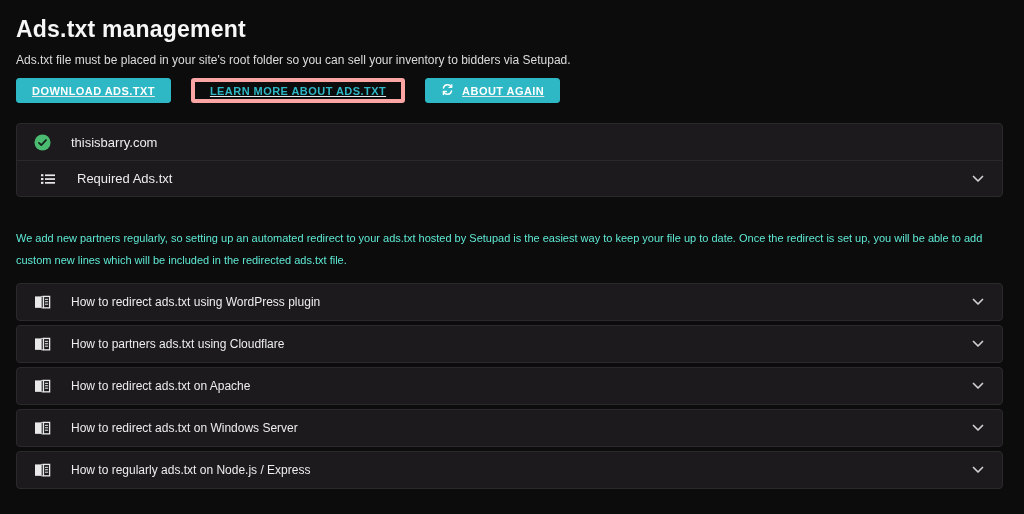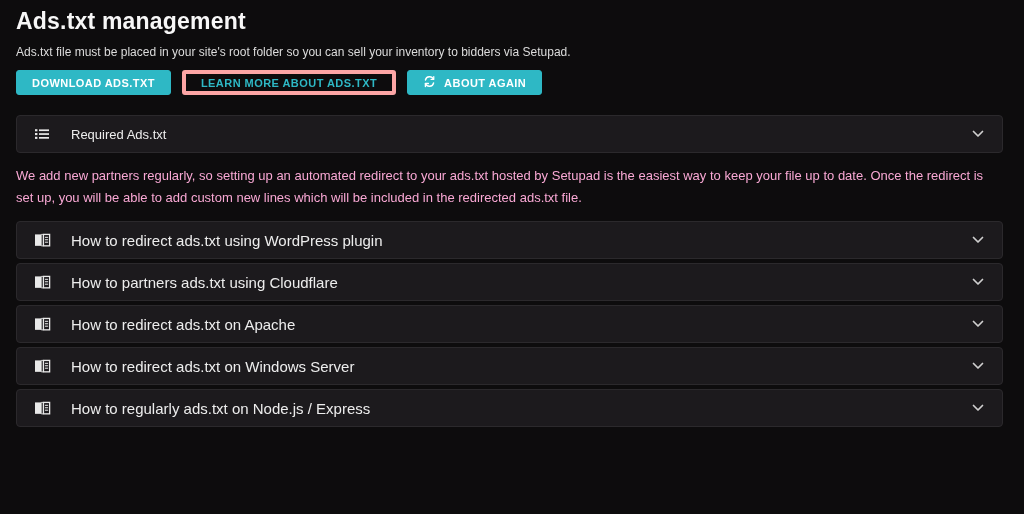--- a/index.html
+++ b/index.html
@@ -12,38 +12,39 @@
   *{box-sizing:border-box;margin:0;padding:0;}
   html,body{width:1024px;height:514px;overflow:hidden;}
   body{
     background:var(--page-bg);
     font-family:"Liberation Sans",sans-serif;
     color:#e9e9e9;
     -webkit-font-smoothing:antialiased;
   }
   .wrap{width:987px;margin:0 0 0 16px;}
   h1{
-    margin-top:6px;
+    margin-top:14px;
     font-size:23px;
     line-height:30px;
     font-weight:600;
     letter-spacing:.2px;
     color:#f7f7f7;
   }
   .subtitle{
     margin-top:7px;
     font-size:12px;
     line-height:18px;
     color:#dcdcdc;
   }
   .toolbar{
     margin-top:9px;
     display:flex;
     align-items:center;
-    gap:11px;
+    gap:20px;
+    text-decoration:underline;
   }
   .btn{
     height:25px;
     display:inline-flex;
     align-items:center;
     justify-content:center;
     gap:8px;
     padding:0 15px;
     font-family:"Liberation Sans",sans-serif;
     font-size:11px;
@@ -85,40 +86,40 @@
     margin-right:20px;
     flex:none;
   }
   .row .lbl{flex:1 1 auto;}
   .chev{
     flex:none;
     display:inline-flex;
     margin-right:2px;
   }
   .desc{
-    margin-top:12px;
-    font-size:13px;
+    margin-top:30px;
+    font-size:11px;
     line-height:22px;
-    color:#f9a8d4;
+    color:#5eead4;
   }
   .guides{
     margin-top:12px;
     display:flex;
     flex-direction:column;
     gap:4px;
   }
   .guide{
     height:38px;
     display:flex;
     align-items:center;
     padding:0 16px;
     background:var(--card-bg);
     border:1px solid var(--card-border);
     border-radius:4px;
-    font-size:15px;
+    font-size:12px;
     color:#ededed;
     cursor:pointer;
   }
   .guide .ic{
     width:18px;
     display:inline-flex;
     justify-content:center;
     margin-right:20px;
     flex:none;
   }
@@ -143,20 +144,29 @@
           <path d="M11.4 1.6v3.2H8.2" fill="none" stroke="#ffffff" stroke-width="1.5" stroke-linecap="round" stroke-linejoin="round" transform="scale(0.92) translate(1.2,0.2)"></path>
           <path d="M11.4 8.6A4.6 4.6 0 0 1 2.7 9.4" stroke="#ffffff" stroke-width="1.5" stroke-linecap="round"></path>
           <path d="M2.6 12.4V9.2h3.2" fill="none" stroke="#ffffff" stroke-width="1.5" stroke-linecap="round" stroke-linejoin="round"></path>
         </svg>
       </span>
       <span>ABOUT AGAIN</span>
     </button>
   </div>
 
   <div class="panel">
+    <div class="row">
+      <span class="ic">
+        <svg width="17" height="17" viewBox="0 0 18 18">
+          <circle cx="9" cy="9" r="8.5" fill="#4cbb72"></circle>
+          <path d="M5.3 9.4l2.4 2.3 5-5.3" fill="none" stroke="#14231a" stroke-width="1.9" stroke-linecap="round" stroke-linejoin="round"></path>
+        </svg>
+      </span>
+      <span class="lbl">thisisbarry.com</span>
+    </div>
     <div class="row">
       <span class="ic">
         <svg width="16" height="16" viewBox="0 0 16 16">
           <g fill="#e9e9e9">
             <rect x="1" y="3.2" width="2.4" height="2.1"></rect>
               <rect x="5" y="3.4" width="10" height="1.7"></rect>
             <rect x="1" y="7.0" width="2.4" height="2.1"></rect>
               <rect x="5" y="7.2" width="10" height="1.7"></rect>
             <rect x="1" y="10.8" width="2.4" height="2.1"></rect>
               <rect x="5" y="11.0" width="10" height="1.7"></rect>

